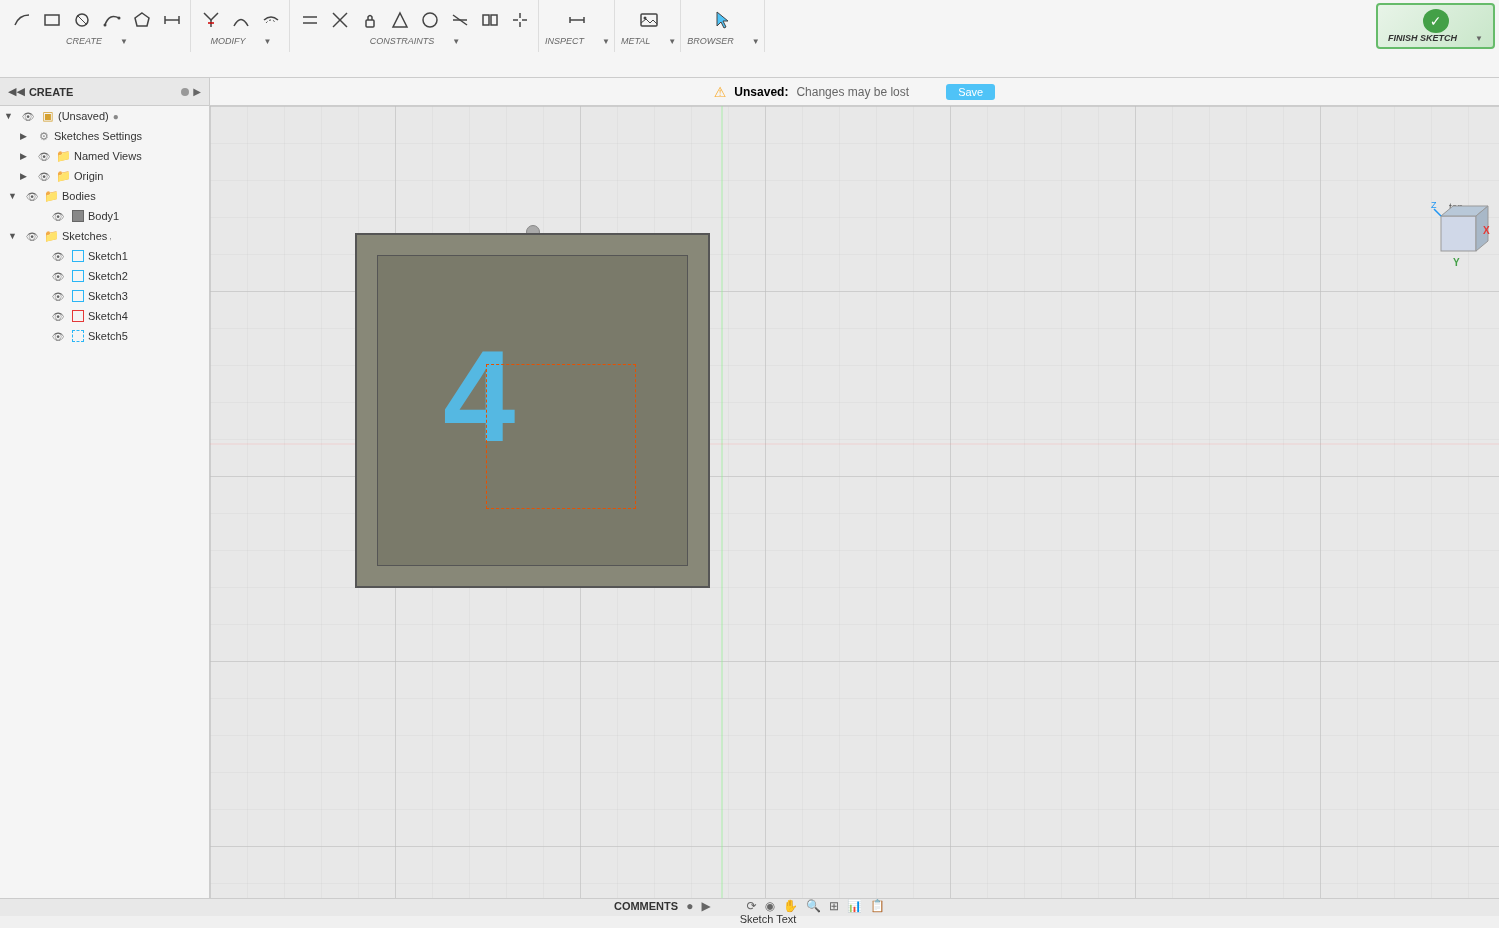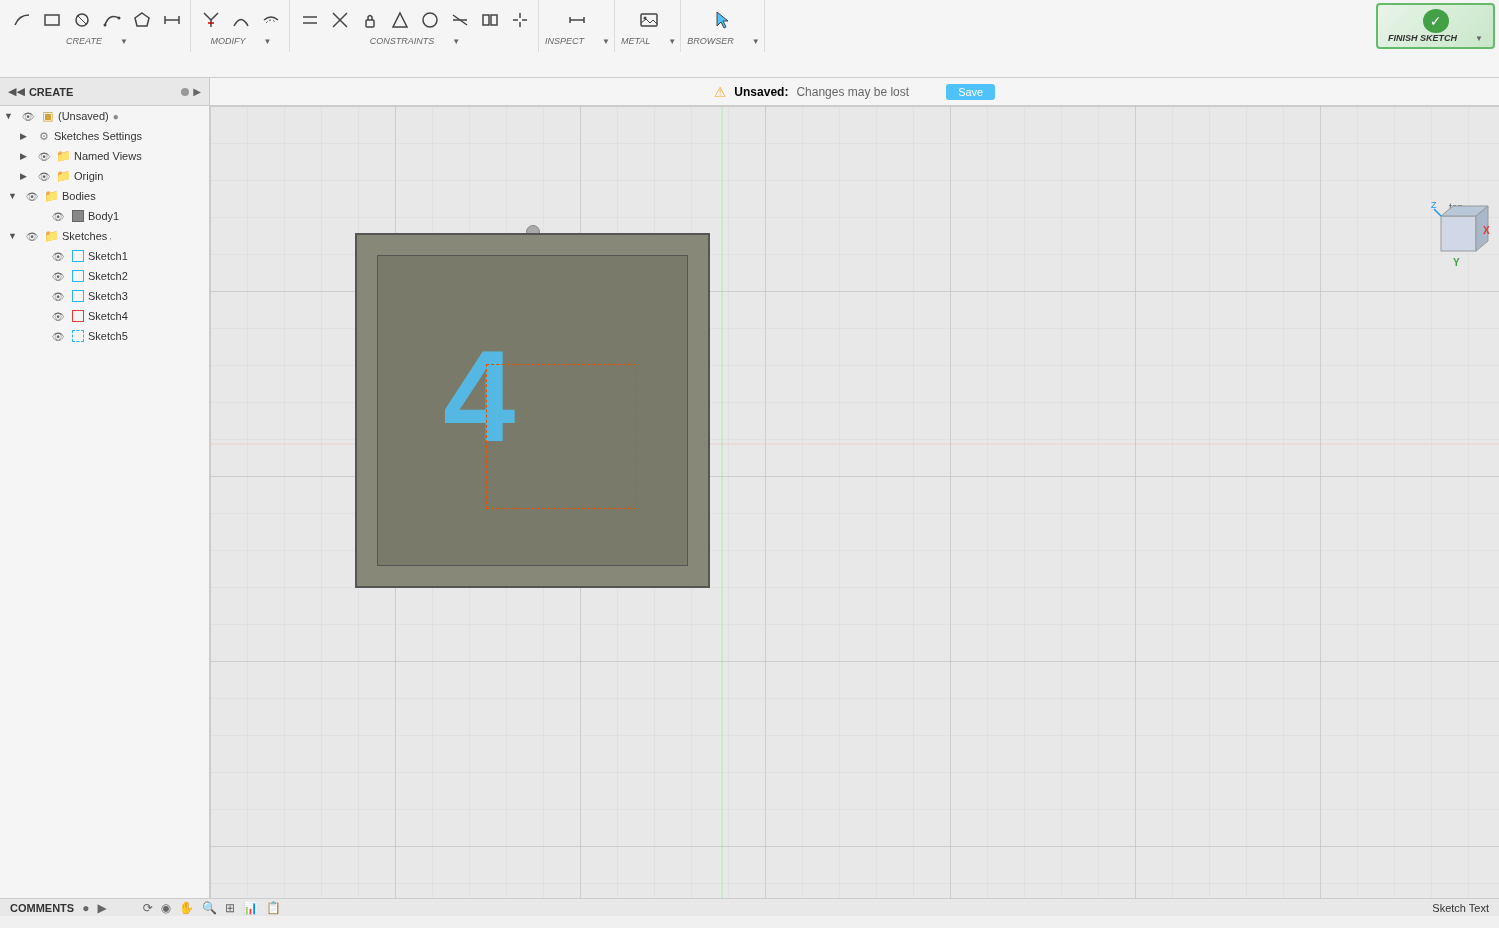--- a/index.html
+++ b/index.html
@@ -310,20 +310,21 @@
 
     
     .status-bar {
       height: 18px;
       background: #e8e8e8;
       border-top: 1px solid #ccc;
       display: flex;
       align-items: center;
       justify-content: space-between;
       padding: 0 10px;
+      flex-direction: column;
     }
     .status-left {
       display: flex;
       align-items: center;
       gap: 8px;
     }
     .status-right {
       font-size: 11px;
       color: #333;
       margin-left: 37px;

